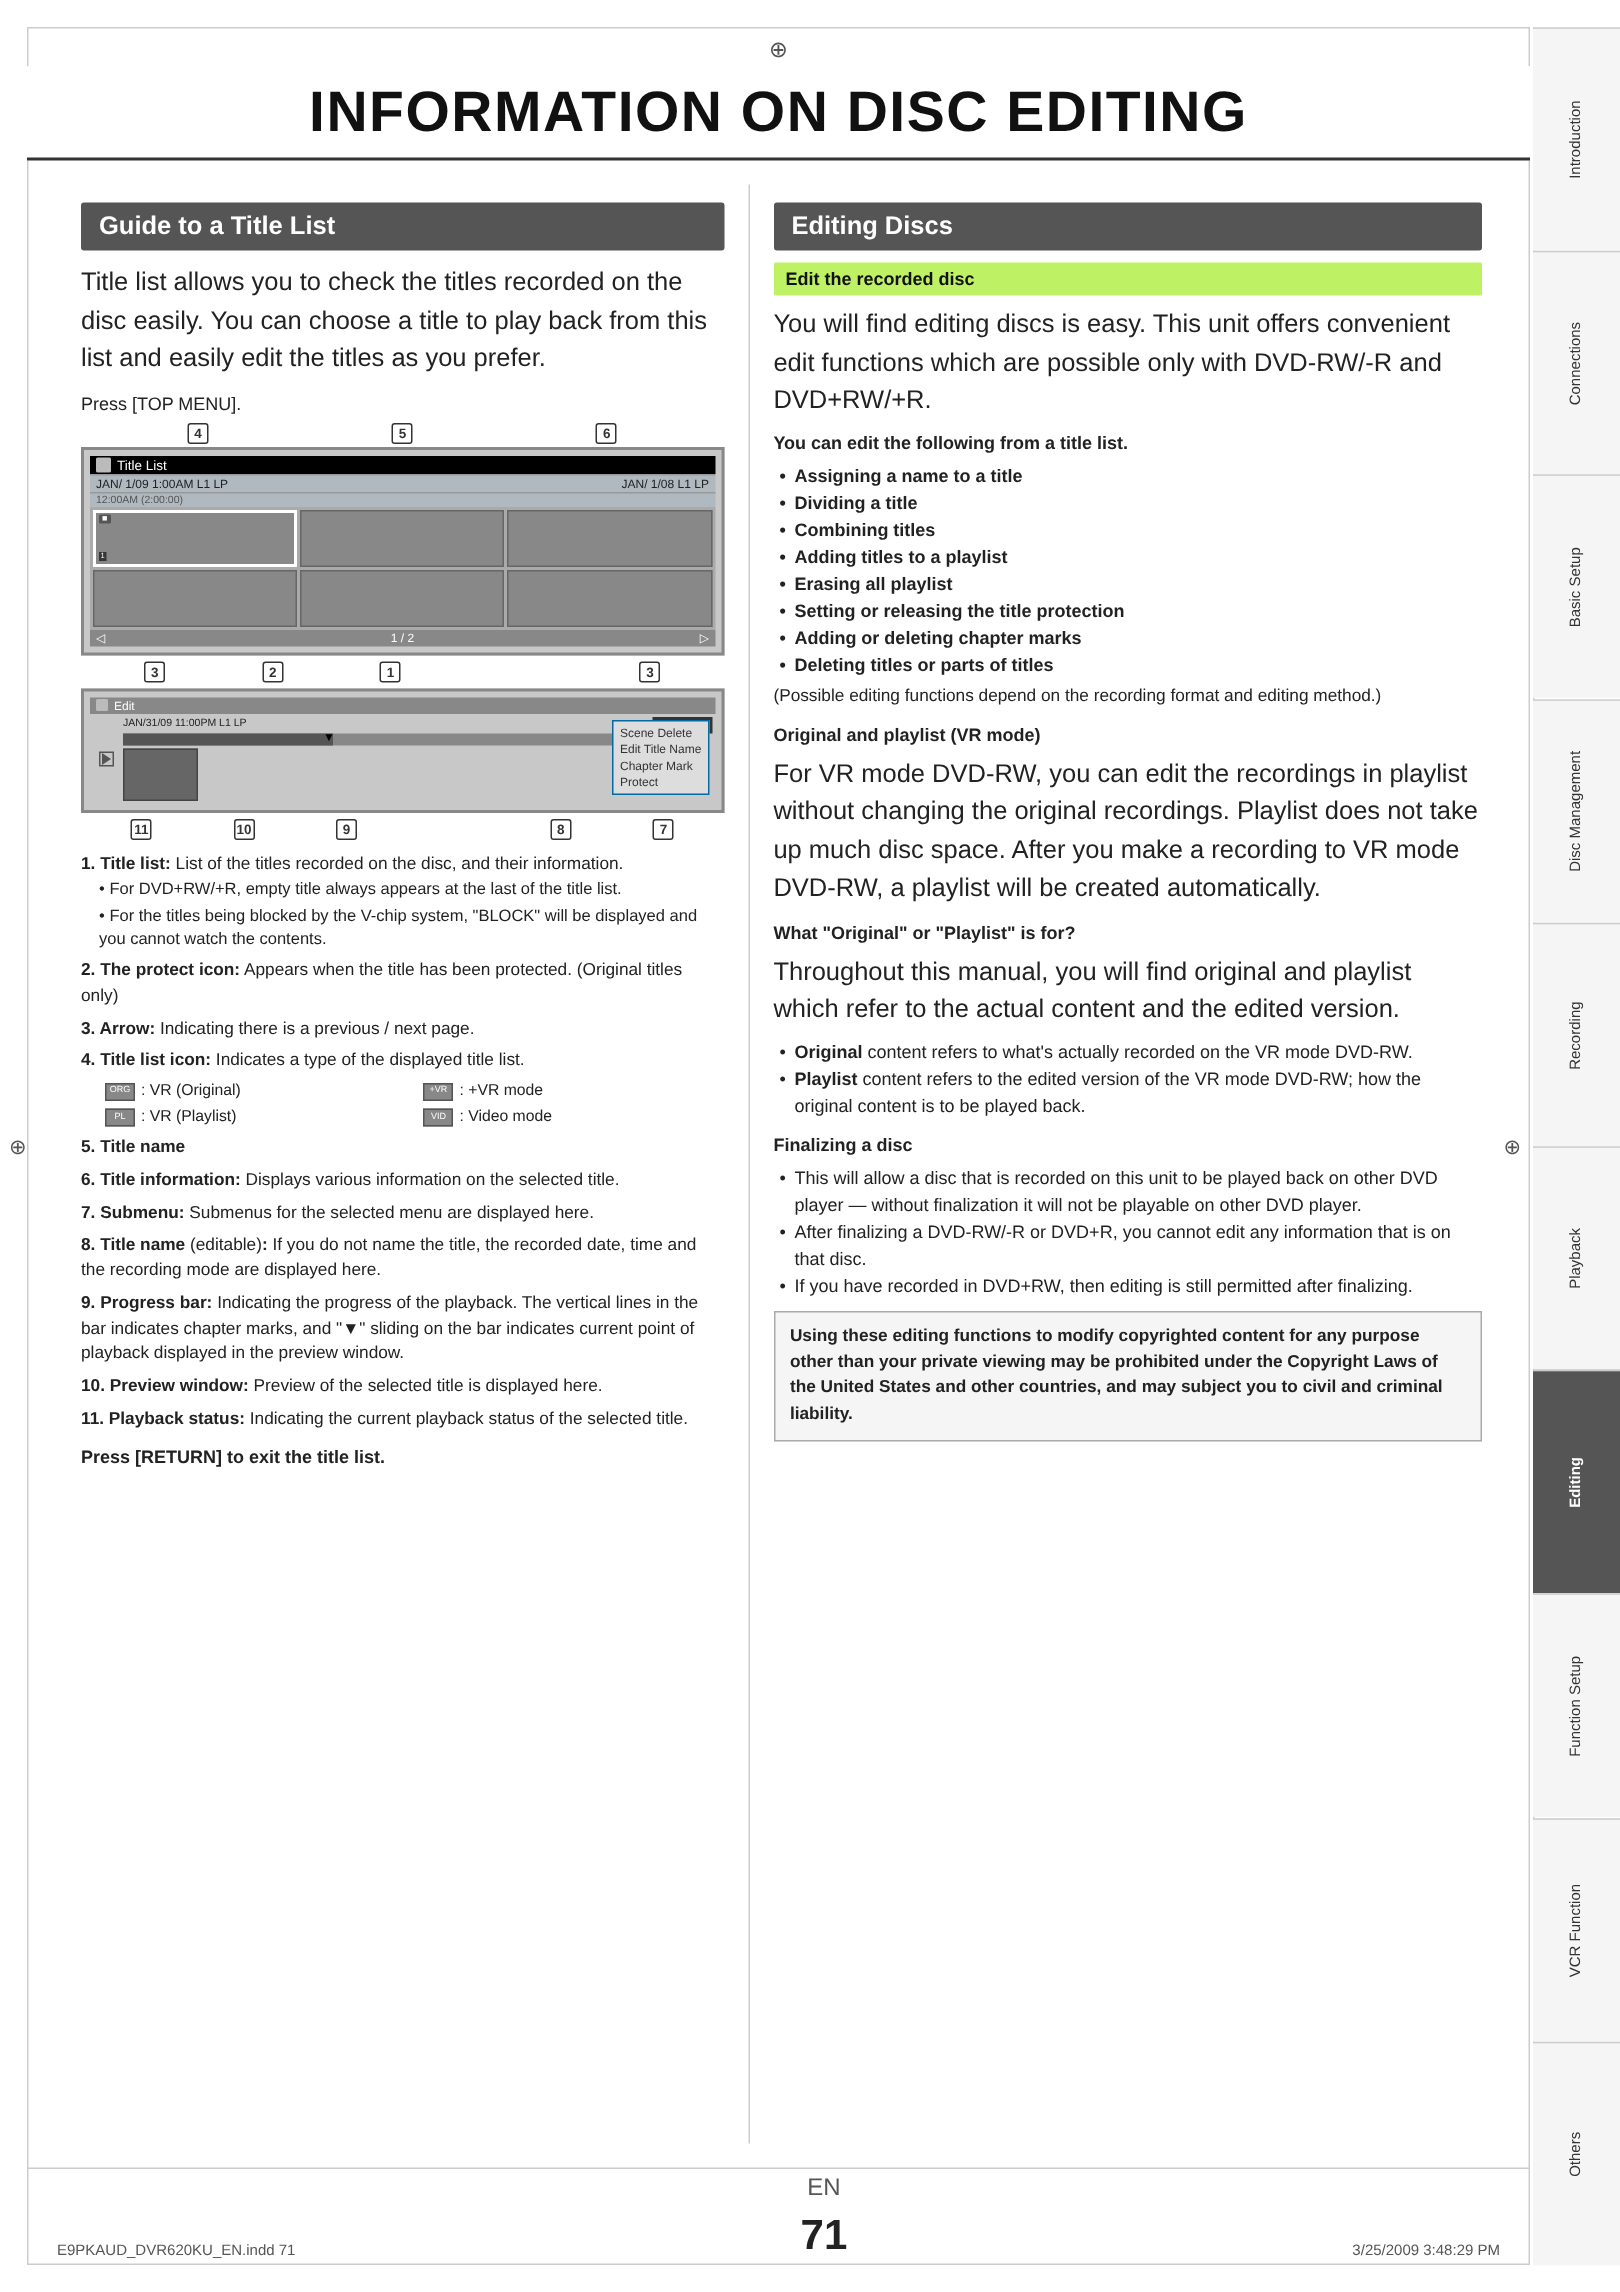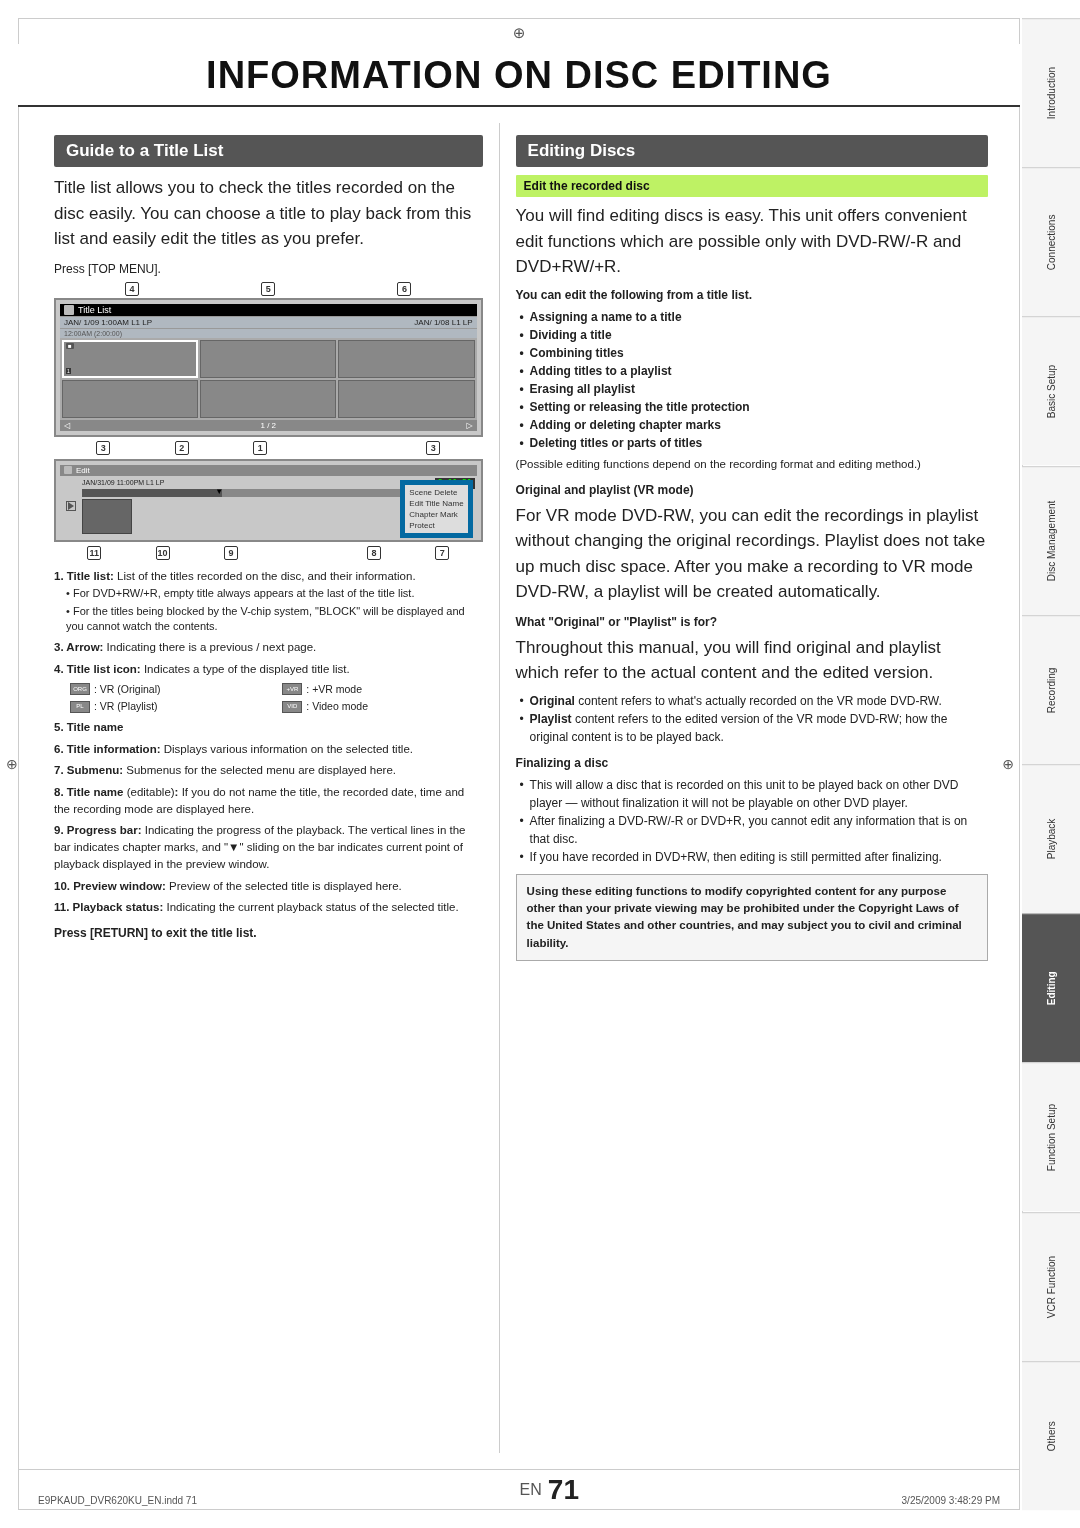--- a/index.html
+++ b/index.html
@@ -183,21 +183,21 @@
       padding: 1px 4px;
       display: flex;
       align-items: center;
       gap: 4px;
     }
     .ui-menu-list {
       position: absolute;
       right: 4px;
       top: 4px;
       background: #ddd;
-      border: 5px solid #0369a1;
+      border: 1px solid #0369a1;
       font-size: 8px;
       padding: 2px 4px;
       z-index: 10;
     }
     .ui-menu-list div { padding: 1px 0; color: #333; }
     .ui-play-icon {
       width: 0;
       height: 0;
       border-top: 5px solid transparent;
       border-bottom: 5px solid transparent;
@@ -307,20 +307,21 @@
       align-items: flex-end;
       padding: 4px 20px 4px 20px;
       font-size: 10px;
       color: #555;
       border-top: 1px solid #ccc;
     }
     .page-num {
       display: flex;
       align-items: center;
       gap: 6px;
+      flex-direction: column;
     }
     .en-badge {
       font-size: 16px;
       font-weight: 300;
       color: #555;
     }
     .page-number {
       font-size: 28px;
       font-weight: 900;
       color: #222;
@@ -465,20 +466,23 @@
 
       <ol class="numbered-list" style="margin-top: 6px;">
         <li>
           <span class="bold-label">1. Title list:</span> List of the titles recorded on the disc, and their information.
           <ul class="sub-bullets">
             <li>For DVD+RW/+R, empty title always appears at the last of the title list.</li>
             <li>For the titles being blocked by the V-chip system, "BLOCK" will be displayed and you cannot watch the contents.</li>
           </ul>
         </li>
         <li>
+          <span class="bold-label">2. The protect icon:</span> Appears when the title has been protected. (Original titles only)
+        </li>
+        <li>
           <span class="bold-label">3. Arrow:</span> Indicating there is a previous / next page.
         </li>
         <li>
           <span class="bold-label">4. Title list icon:</span> Indicates a type of the displayed title list.
           <div class="icon-table">
             <div class="icon-cell">
                 <div class="icon-box">ORG</div>
                 <span>: VR (Original)</span>
               </div>
             <div class="icon-cell">

